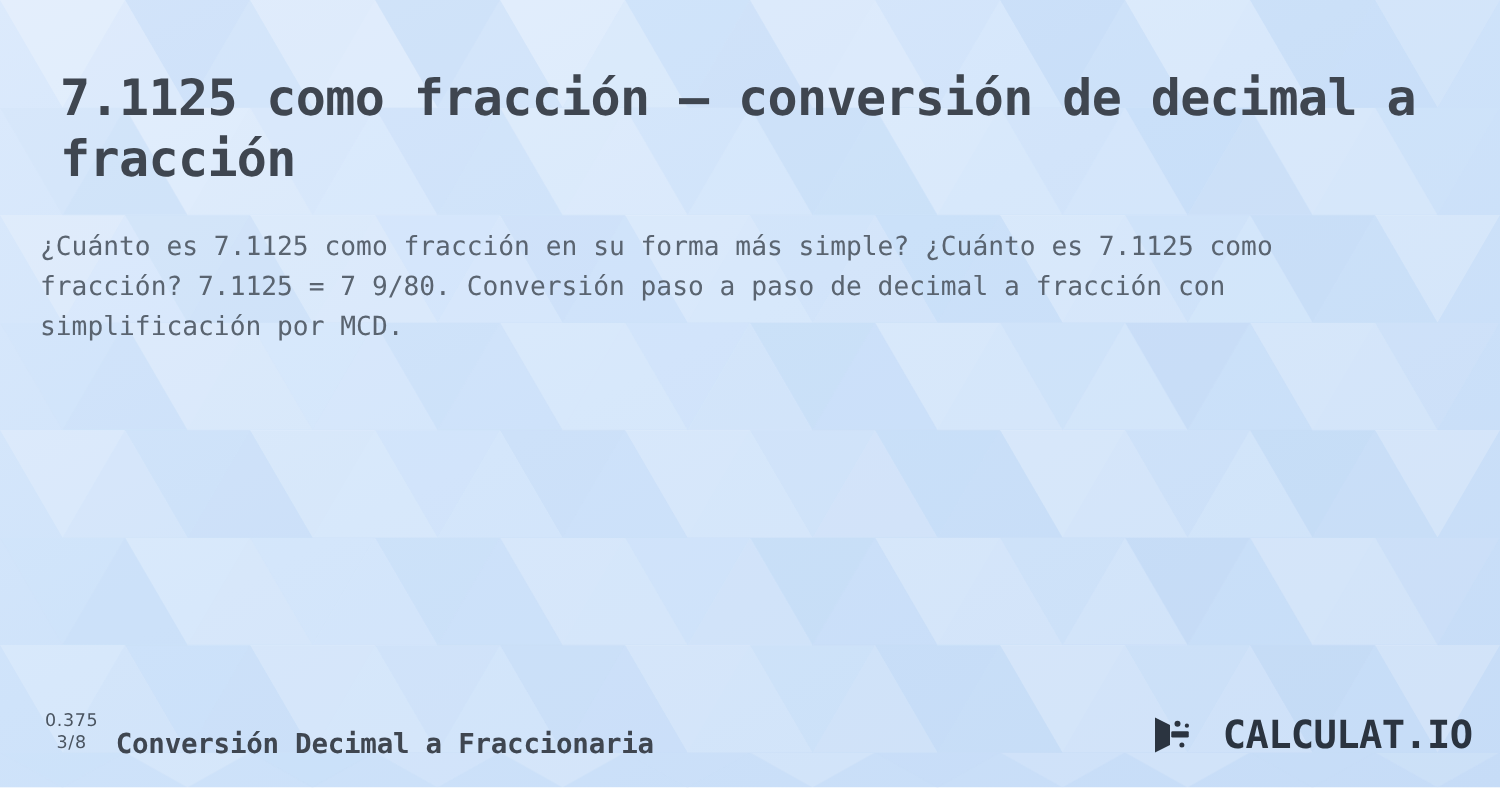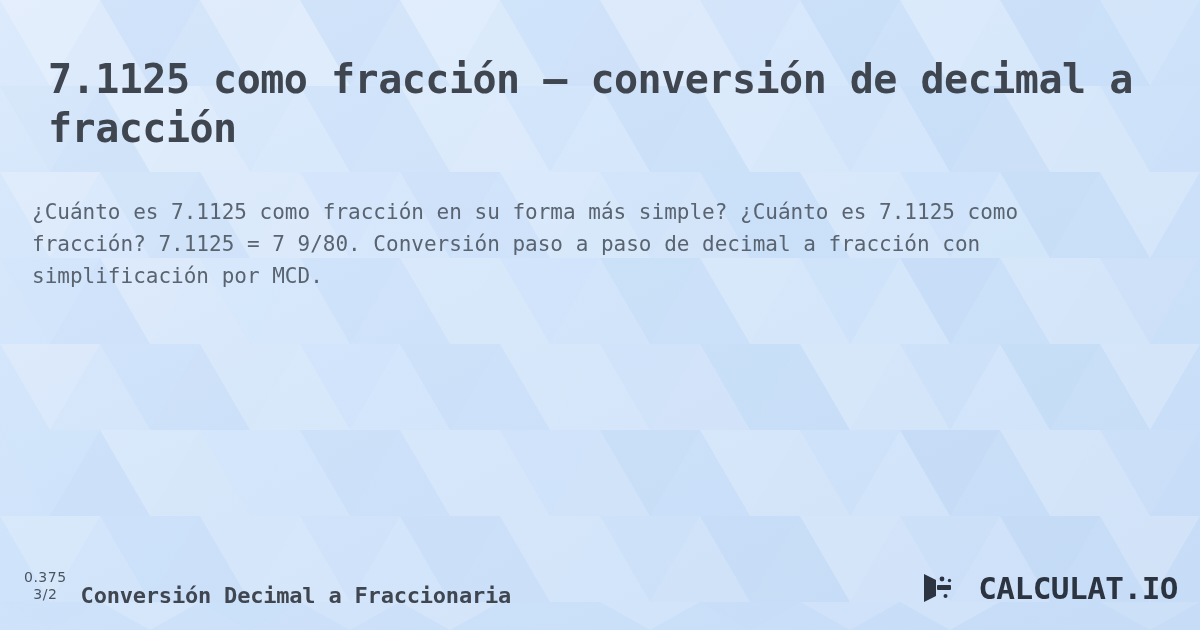--- a/index.html
+++ b/index.html
@@ -47,41 +47,41 @@
     font-size: 40px;
     line-height: 1.22;
     font-weight: bold;
     color: #3f4650;
     letter-spacing: -0.5px;
   }
 
   .desc {
     position: absolute;
     left: 32px;
-    top: 176px;
+    top: 161px;
     width: 1080px;
     font-size: 21px;
     line-height: 1.52;
     color: #5a6470;
   }
 
   .answer {
     position: absolute;
     left: 32px;
     top: 348px;
     width: 1080px;
     font-size: 25px;
     font-weight: bold;
     color: #3f4650;
   }
 
   
   .footer-left {
     position: absolute;
-    left: 24px;
+    left: 36px;
     bottom: 22px;
     display: flex;
     align-items: center;
     gap: 14px;
   }
   .frac-icon {
     display: flex;
     flex-direction: column;
     align-items: center;
     justify-content: center;
@@ -324,21 +324,21 @@
   <div id="content">
 
     <h1 class="title">7.1125 como fracción – conversión de decimal a fracción</h1>
 
     <p class="desc">¿Cuánto es 7.1125 como fracción en su forma más simple? ¿Cuánto es 7.1125 como fracción? 7.1125 = 7 9/80. Conversión paso a paso de decimal a fracción con simplificación por MCD.</p>
 
 
     <div class="footer-left">
       <span class="frac-icon">
         <span class="num">0.375</span>
-        <span class="den">3/2</span>
+        <span class="den">3/8</span>
       </span>
       <span class="footer-label">Conversión Decimal a Fraccionaria</span>
     </div>
 
     <div class="footer-right">
       <span class="brand-mark">
         <svg width="46" height="34" viewBox="0 0 46 34" xmlns="http://www.w3.org/2000/svg">
           <path d="M4 3 L4 31 L16 25 L16 9 Z" fill="#2b3440"></path>
           <rect x="17" y="14" width="14" height="5" rx="1" fill="#2b3440"></rect>
           <circle cx="22" cy="8" r="2.4" fill="#2b3440"></circle>

